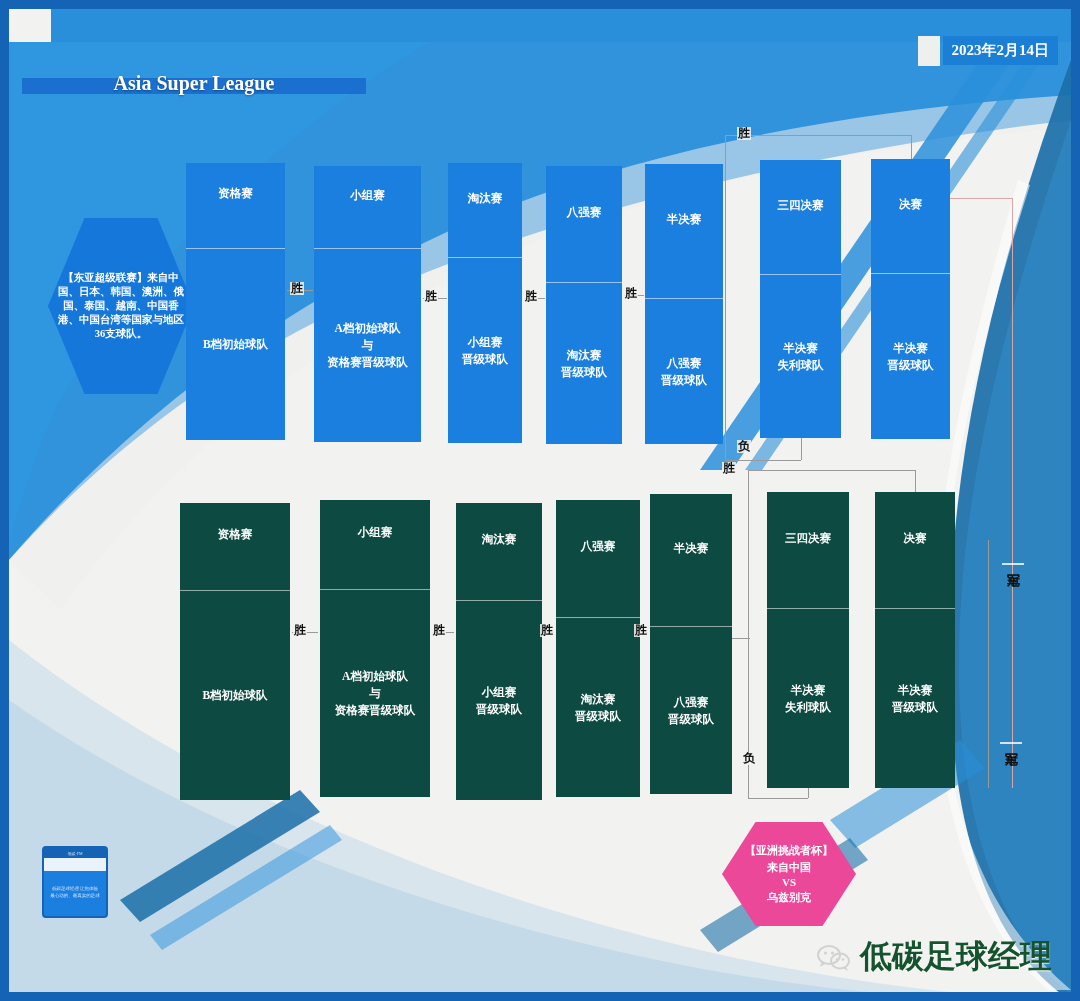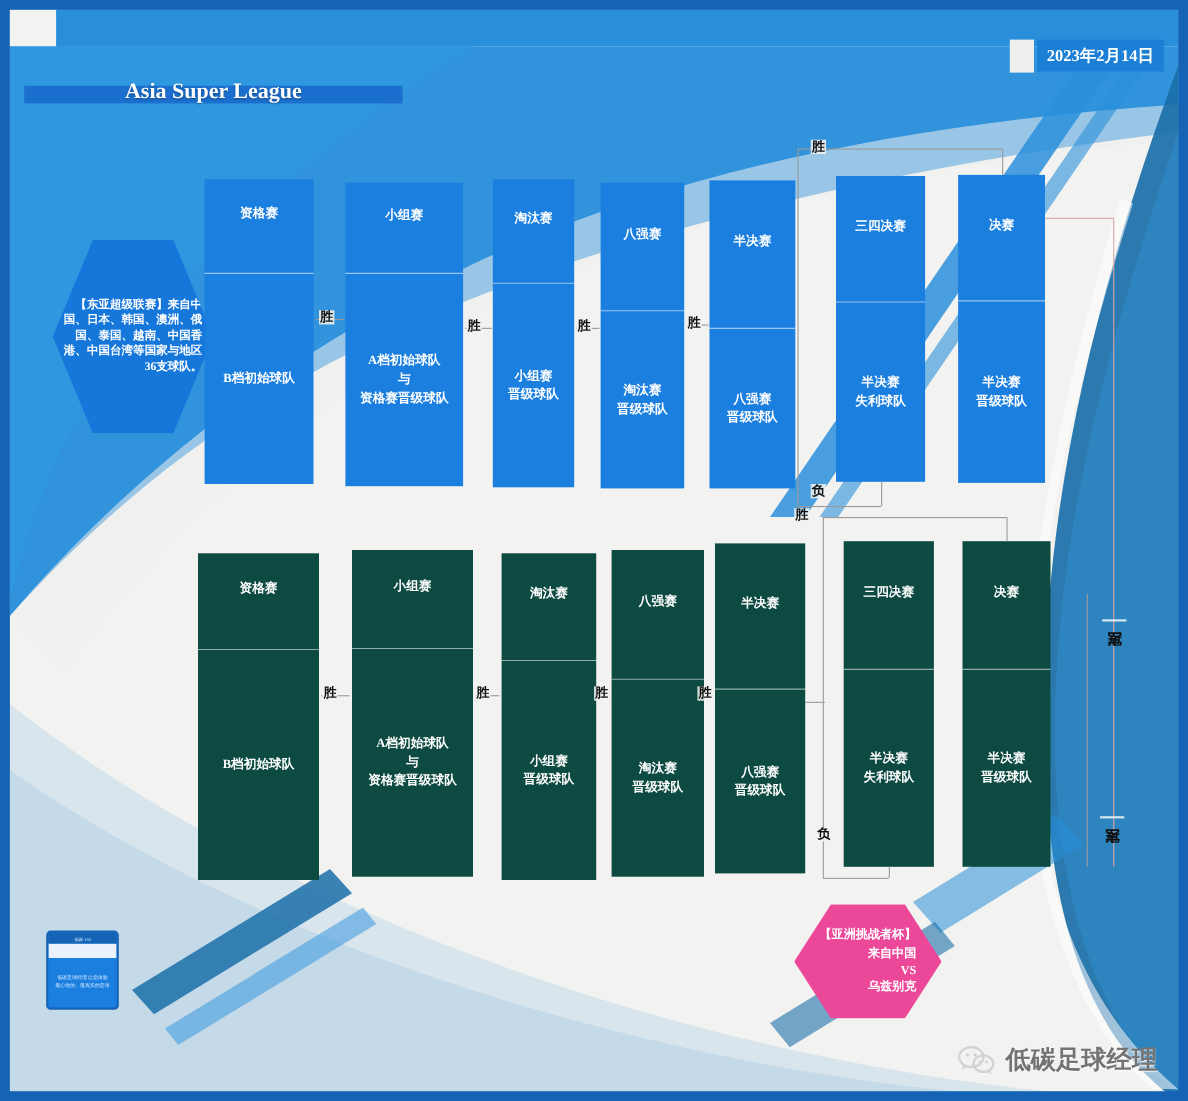--- a/index.html
+++ b/index.html
@@ -27,21 +27,21 @@
 
   
   #league-bar{position:absolute;left:22px;top:78px;width:344px;height:16px;background:#1b6fce;}
   #league-title{position:absolute;left:22px;top:72px;width:344px;text-align:center;color:#fff;
      font-size:20px;font-weight:bold;font-family:"Liberation Serif","DejaVu Serif",serif;
      text-shadow:0 1px 2px rgba(0,0,0,.35);}
 
   
   .hex{position:absolute;display:flex;align-items:center;justify-content:center;
      clip-path:polygon(25% 0%,75% 0%,100% 50%,75% 100%,25% 100%,0% 50%);
-     text-align:right;color:#fff;}
+     text-align:center;color:#fff;}
   .hex-text{padding:0 10px;line-height:1.35;font-weight:bold;}
   #hex-east{left:48px;top:218px;width:146px;height:176px;background:#1677db;}
   #hex-east .hex-text{font-size:10.5px;}
   #hex-west{left:48px;top:558px;width:146px;height:176px;background:#0d4a41;}
   #hex-west .hex-text{font-size:10.5px;}
   #hex-challenge{left:722px;top:822px;width:134px;height:104px;background:#ec4899;}
   #hex-challenge .hex-text{font-size:11px;}
   #hex-challenge .hx-title{display:block;margin-bottom:2px;}
   #hex-challenge .hx-vs{display:block;font-size:11px;}
 
@@ -69,21 +69,21 @@
   #mini-card{position:absolute;left:42px;top:846px;width:62px;height:68px;background:#1b7fe0;
      border:2px solid #1463b4;border-radius:4px;overflow:hidden;}
   #mini-card .mc-top{height:10px;background:#1463b4;color:#bfe0ff;font-size:4px;
      display:flex;align-items:center;justify-content:center;}
   #mini-card .mc-strip{height:13px;background:#eaf3fb;}
   #mini-card .mc-body{height:43px;background:#1b7fe0;color:#cfe6ff;font-size:4.5px;
      display:flex;align-items:center;justify-content:center;text-align:center;line-height:1.5;padding:0 3px;}
 
   
   #watermark{position:absolute;right:28px;bottom:22px;display:flex;align-items:center;gap:9px;
-     color:#737373;font-size:23px;font-weight:bold;
+     color:#14532d;font-size:32px;font-weight:bold;
      font-family:"Liberation Sans","DejaVu Sans",sans-serif;
      text-shadow:0 1px 1px rgba(255,255,255,.9);}
   #wechat-icon{width:34px;height:28px;position:relative;}
 </style>
 </head>
 <body>
 
 <div id="stage">
 
   <svg id="bgsvg" viewBox="0 0 1080 1001" preserveAspectRatio="none">

